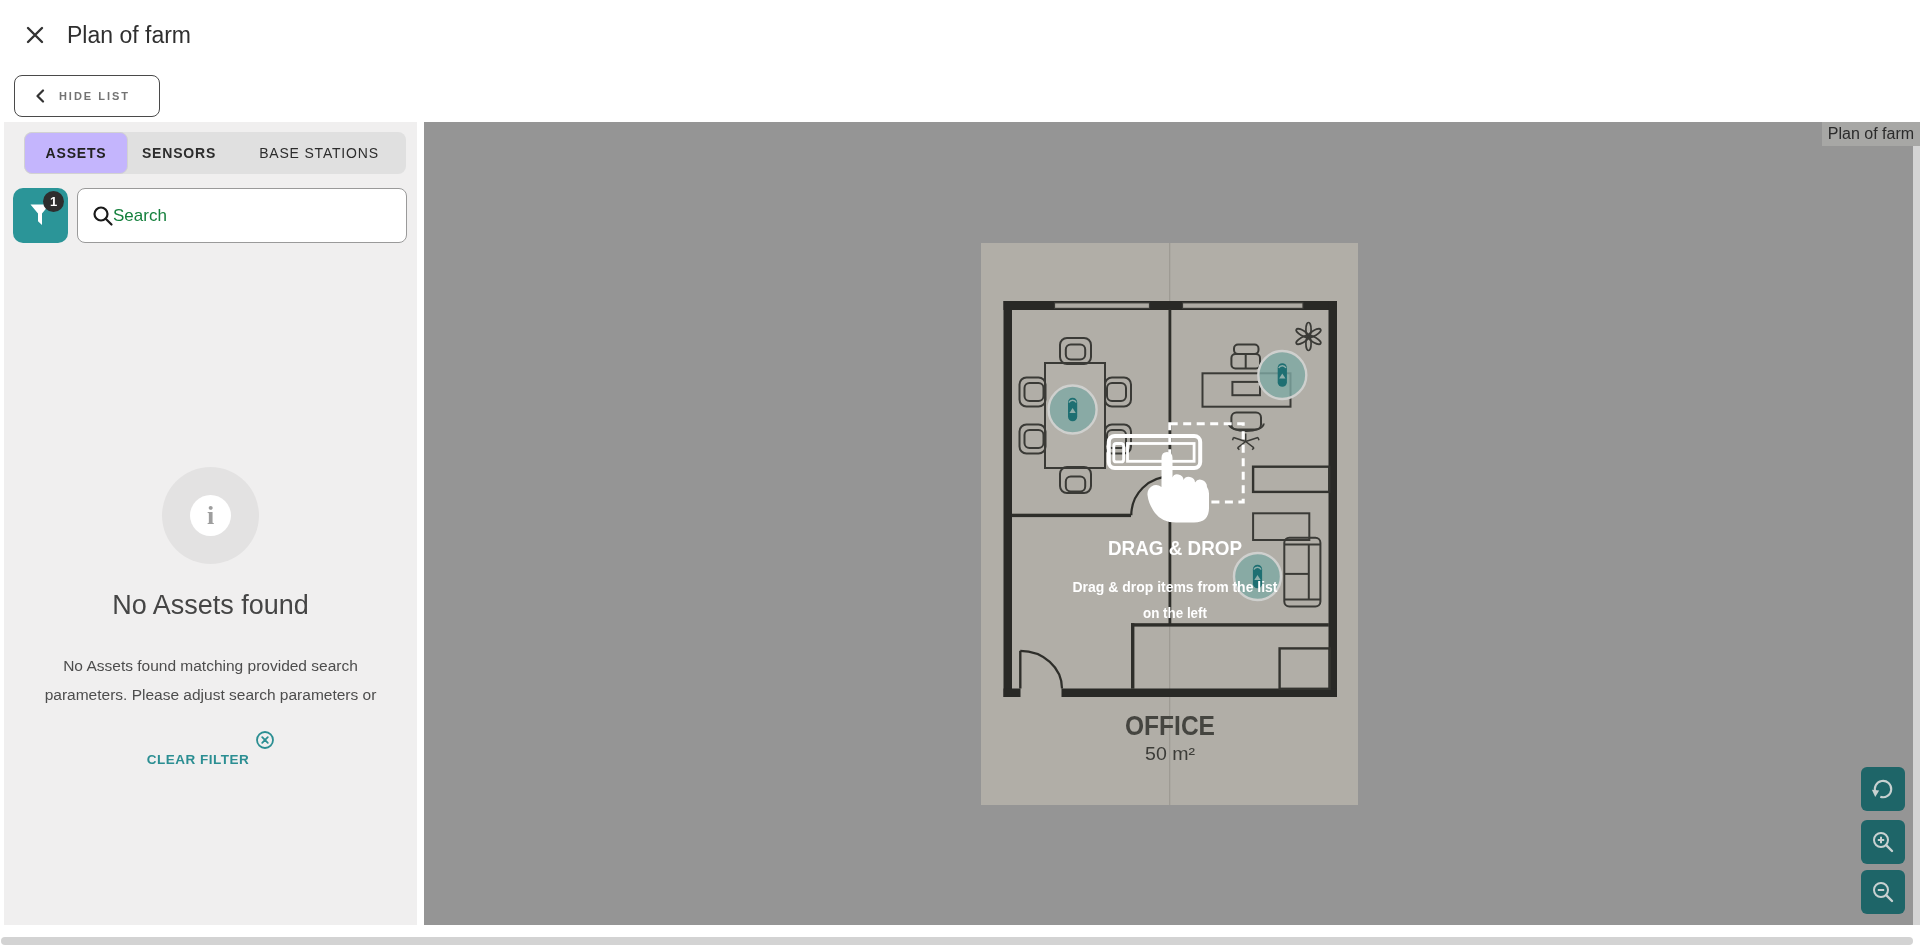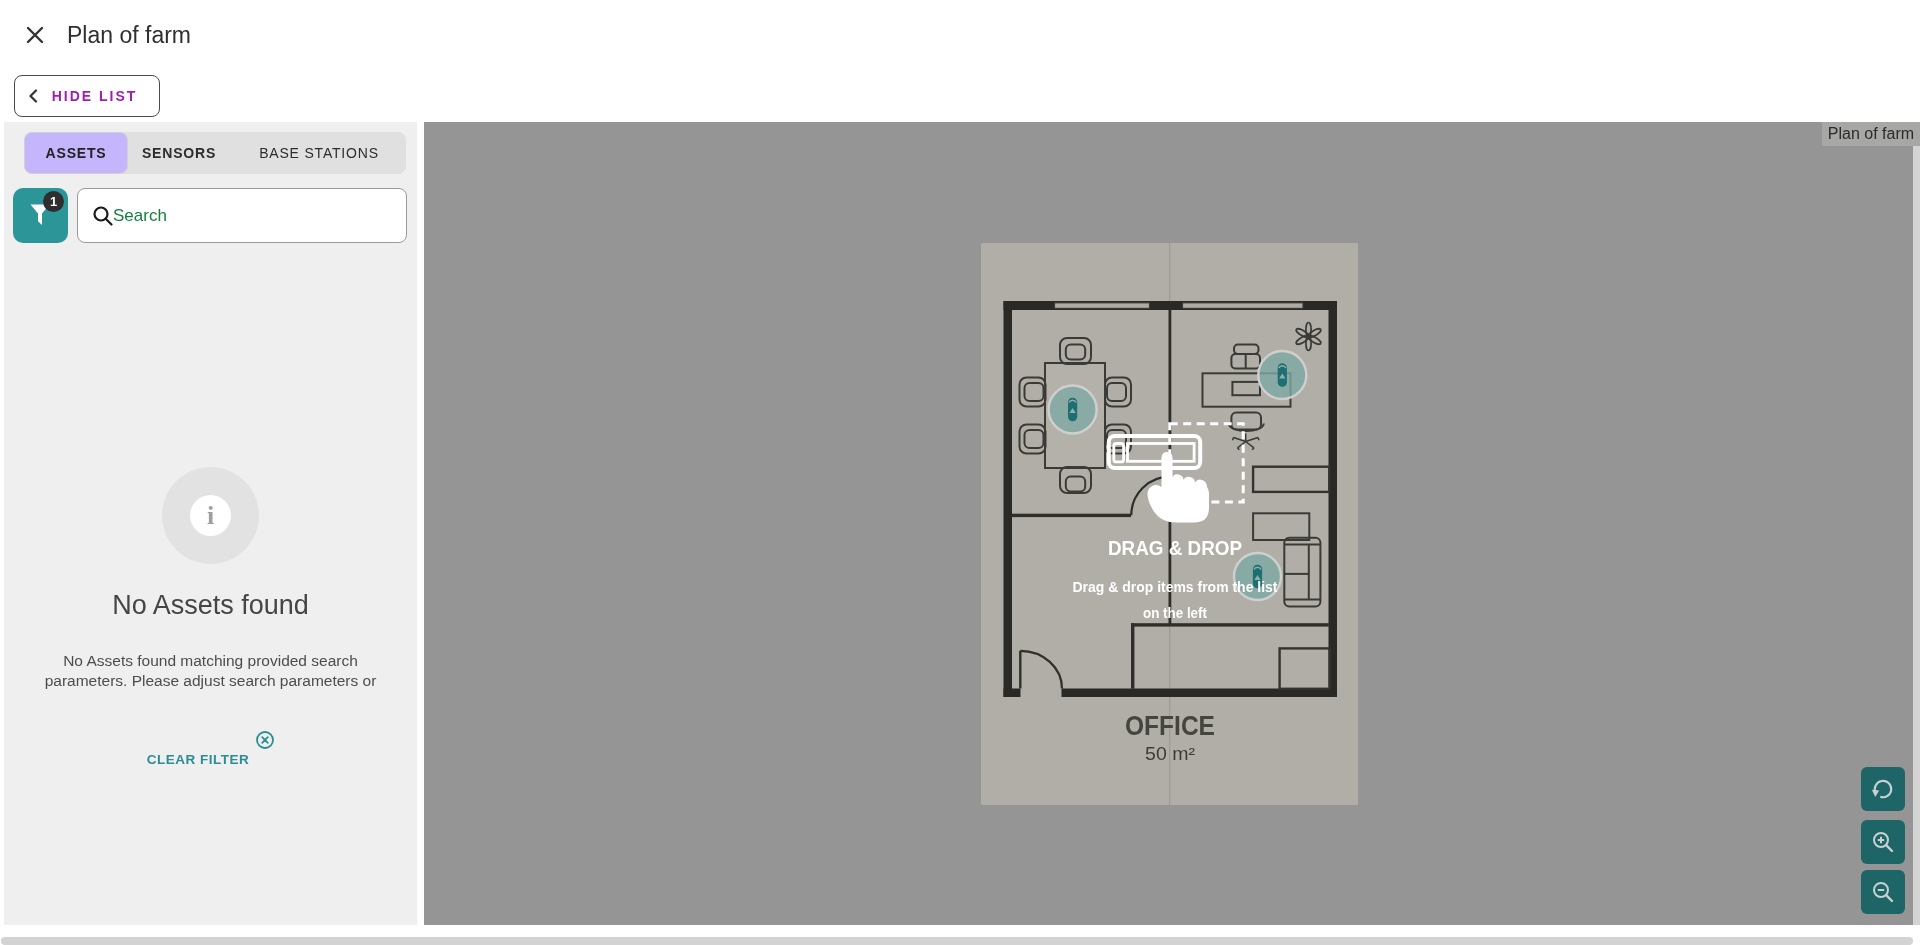--- a/index.html
+++ b/index.html
@@ -13,21 +13,21 @@
   <svg class="abs" style="left:26px;top:26px;" width="18" height="18" viewBox="0 0 18 18">
     <path d="M2 2 L16 16 M16 2 L2 16" stroke="#333" stroke-width="2.4" stroke-linecap="round"></path>
   </svg>
 
   <div class="abs" style="left:67px;top:22px;font-size:23px;color:#2f2f2f;">Plan of farm</div>
 
   <div class="abs" style="left:14px;top:75px;width:146px;height:42px;border:1.6px solid #4a4a4a;border-radius:8px;display:flex;align-items:center;justify-content:center;padding-right:9px;">
     <svg width="10" height="14" viewBox="0 0 10 14" style="margin-right:14px;">
         <path d="M8 1.5 L2.5 7 L8 12.5" stroke="#333" stroke-width="2.2" fill="none" stroke-linecap="round" stroke-linejoin="round"></path>
       </svg>
-    <span style="font-size:14px;font-weight:bold;letter-spacing:2px;color:#a21caf;">HIDE LIST</span>
+    <span style="font-size:11px;font-weight:bold;letter-spacing:2px;color:#737373;">HIDE LIST</span>
   </div>
 
 
   <div class="abs" style="left:4px;top:122px;width:413px;height:803px;background:#f0efef;"></div>
 
   <div class="abs" style="left:24px;top:132px;width:382px;height:42px;background:#e0e0e0;border-radius:8px;"></div>
 
   <div class="abs" style="left:24px;top:132px;width:104px;height:42px;background:#c4b5fd;border-radius:8px;border:1px solid #d2d2d2;display:flex;align-items:center;justify-content:center;">
     <span style="font-size:14px;font-weight:bold;letter-spacing:0.8px;color:#222;">ASSETS</span>
   </div>
@@ -60,21 +60,21 @@
   <div class="abs" style="left:113px;top:206px;font-size:17px;color:#15803d;">Search</div>
 
   <div class="abs" style="left:162px;top:467px;width:97px;height:97px;background:#e3e2e2;border-radius:50%;"></div>
   <div class="abs" style="left:190px;top:495px;width:41px;height:41px;background:#fff;border-radius:50%;"></div>
   <div class="abs" style="left:190px;top:495px;width:41px;height:41px;display:flex;align-items:center;justify-content:center;">
     <span style="color:#9e9e9e;font-size:26px;font-weight:bold;font-family:'Liberation Serif',serif;">i</span>
   </div>
 
   <div class="abs" style="left:4px;top:590px;width:413px;text-align:center;font-size:27px;color:#454545;">No Assets found</div>
 
-  <div class="abs" style="left:4px;top:651px;width:413px;text-align:center;font-size:15.5px;line-height:20px;color:#4d4d4d;">No Assets found matching provided search<br>parameters. Please adjust search parameters or</div>
+  <div class="abs" style="left:4px;top:651px;width:413px;text-align:center;font-size:15.5px;line-height:29px;color:#4d4d4d;">No Assets found matching provided search<br>parameters. Please adjust search parameters or</div>
 
   <div class="abs" style="left:4px;top:712px;width:413px;display:flex;align-items:center;justify-content:center;">
     <span style="font-size:13.5px;font-weight:bold;letter-spacing:0.5px;color:#2b8e92;margin-top:40px;">CLEAR FILTER</span>
     <svg width="18" height="18" viewBox="0 0 18 18" style="margin-left:7px;">
       <circle cx="9" cy="9" r="8" fill="none" stroke="#2b8e92" stroke-width="1.8"></circle>
       <path d="M6.2 6.2 L11.8 11.8 M11.8 6.2 L6.2 11.8" stroke="#2b8e92" stroke-width="1.8" stroke-linecap="round"></path>
     </svg>
   </div>
 
   <div class="abs" style="left:424px;top:122px;width:1489px;height:803px;background:#959595;"></div>

